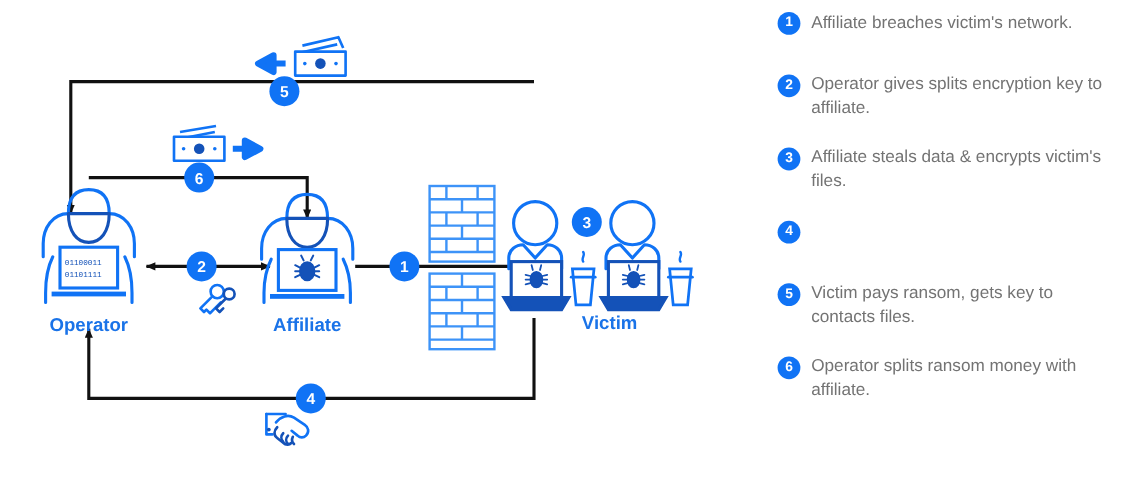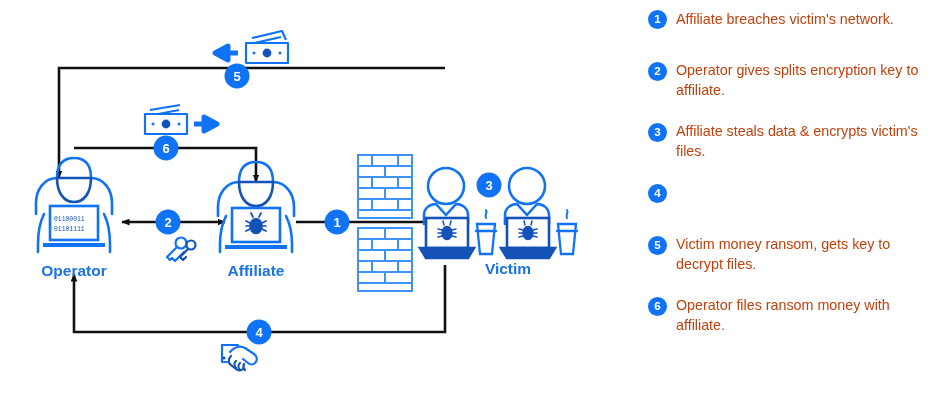--- a/index.html
+++ b/index.html
@@ -45,21 +45,21 @@
     color: #ffffff;
     font-size: 11.5px;
     font-weight: bold;
     line-height: 19px;
     text-align: center;
     margin-right: 9px;
     margin-top: 1px;
     font-family: "Liberation Sans", sans-serif;
   }
   .legend-text {
-    color: #c2410c;
+    color: #737373;
     font-size: 14.3px;
     line-height: 20px;
     max-width: 250px;
   }
   .lt2 { margin-top: -1px; }
 </style>
 </head>
 <body>
 
 <div id="page">
@@ -315,22 +315,22 @@
       <div class="legend-badge">3</div>
       <div class="legend-text lt2">Affiliate steals data &amp; encrypts victim's files.</div>
     </div>
 
     <div class="legend-item">
       <div class="legend-badge">4</div>
     </div>
 
     <div class="legend-item">
       <div class="legend-badge">5</div>
-      <div class="legend-text lt2">Victim money ransom, gets key to decrypt files.</div>
+      <div class="legend-text lt2">Victim pays ransom, gets key to contacts files.</div>
     </div>
 
     <div class="legend-item">
       <div class="legend-badge">6</div>
-      <div class="legend-text lt2">Operator files ransom money with affiliate.</div>
+      <div class="legend-text lt2">Operator splits ransom money with affiliate.</div>
     </div>
 
   </div>
 </div>
 
 </body></html>

